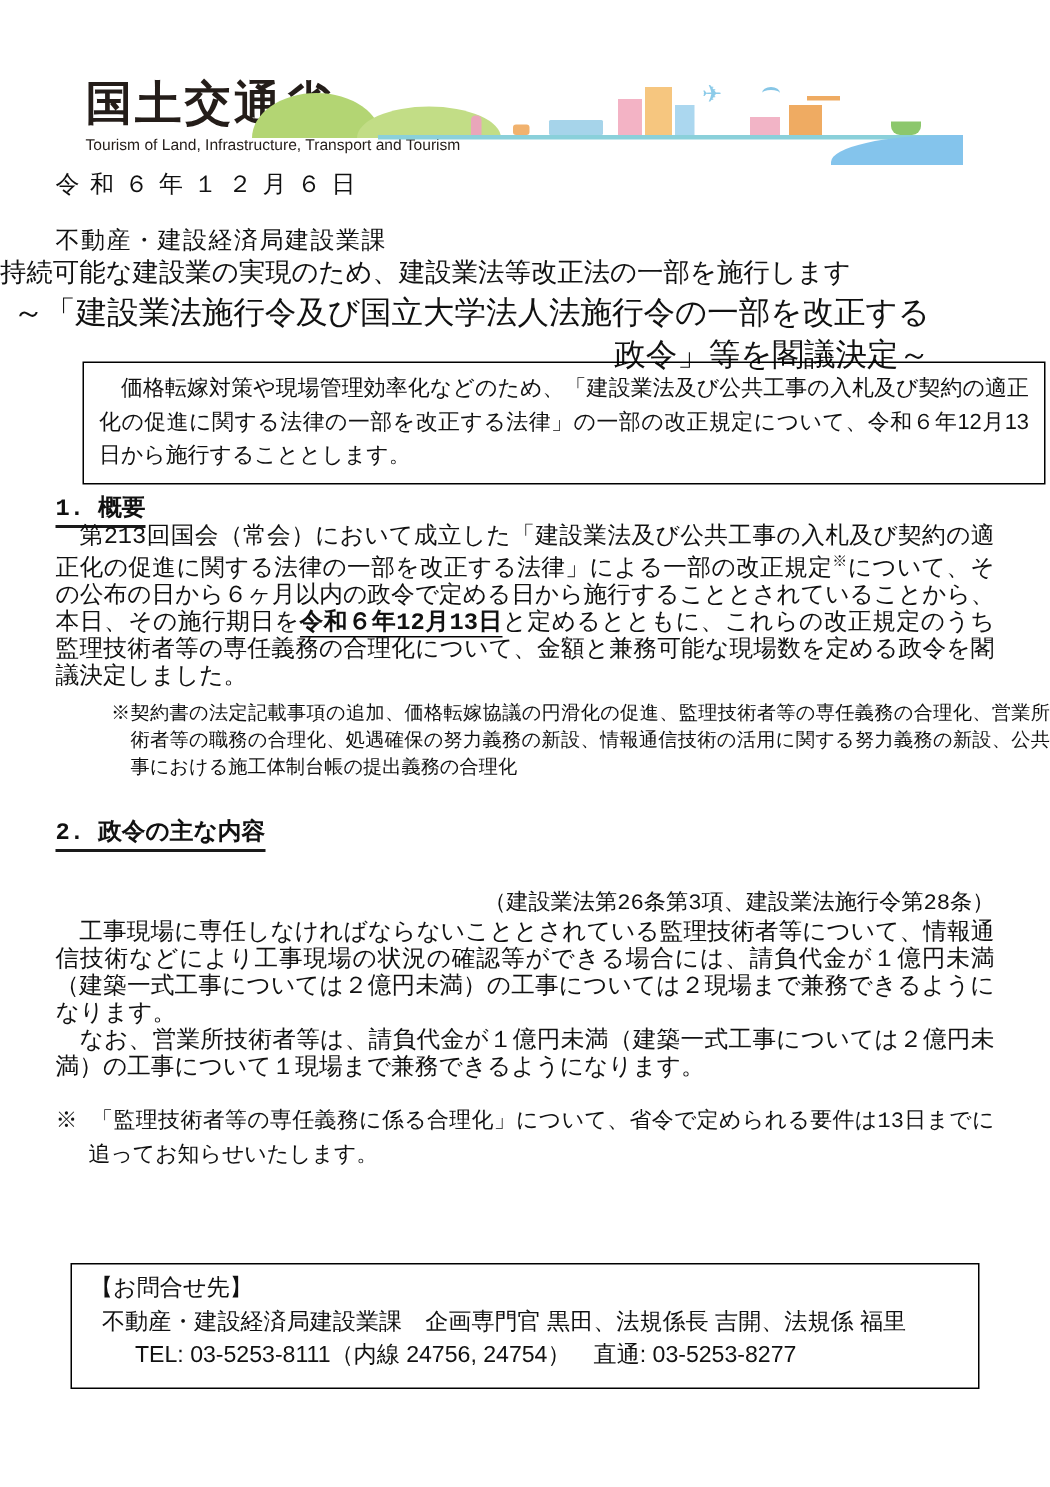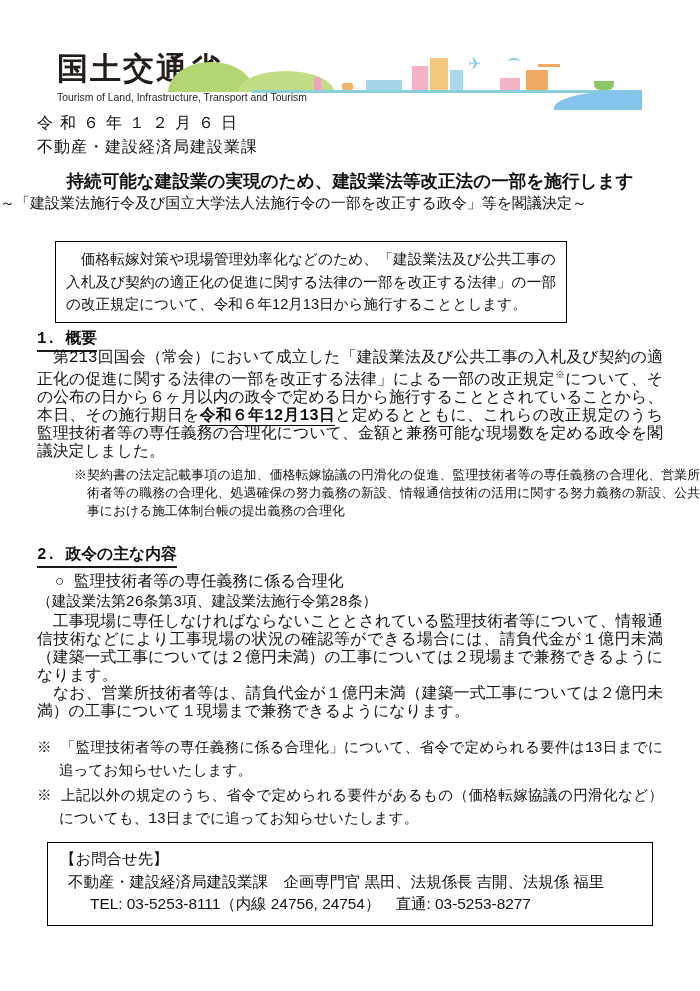--- a/index.html
+++ b/index.html
@@ -27,40 +27,40 @@
   .bird{left:348px;top:4px;width:12px;height:6px;border-top:2px solid #86c6e6;border-radius:50%;}
   .flats{left:340px;top:24px;width:20px;height:12px;background:#f2b4c6;}
   .crane-arm{left:378px;top:10px;width:22px;height:3px;background:#efab62;}
   .factory{left:366px;top:16px;width:22px;height:20px;background:#efab62;}
   .water{left:394px;top:36px;width:88px;height:20px;background:#84c4ec;border-top-left-radius:80px 18px;}
   .boat{left:434px;top:27px;width:20px;height:9px;background:#8cc76c;border-radius:0 0 6px 6px;}
 
   
   .meta{position:absolute;left:37px;top:113px;width:626px;}
   .date{font-size:16px;letter-spacing:7px;}
-  .dept{font-size:16px;letter-spacing:1px;margin-top:3px;}
+  .dept{font-size:16px;letter-spacing:1px;margin-top:16px;}
 
-  .title{position:absolute;left:0;top:169px;width:700px;text-align:center;
-         font-size:17.6px;font-weight:bold;}
-  .subtitle{position:absolute;left:0;top:194px;width:620px;text-align:left;font-size:15px;}
+  .title{position:absolute;left:0;top:169px;width:700px;
+         font-size:17.6px;font-weight:normal;}
+  .subtitle{position:absolute;left:0;top:194px;width:620px;text-align:right;font-size:21px;}
 
   
-  .summary-box{position:absolute;left:55px;top:241px;width:512px;box-sizing:border-box;
+  .summary-box{position:absolute;left:55px;top:241px;width:642px;box-sizing:border-box;
                border:1.5px solid #000;padding:6px 10px;font-size:14.6px;line-height:22.5px;
                text-align:justify;}
   .block{position:absolute;left:37px;width:626px;font-family:Liberation Mono, monospace;}
   .sec-heading{font-size:15.8px;font-weight:bold;}
   .sec-heading span{display:inline-block;border-bottom:2px solid #1a1a1a;padding-bottom:1px;}
   .body-p{margin:0;font-size:15.8px;line-height:18px;text-align:justify;}
   .date-bold{font-weight:bold;border-bottom:1.5px solid #000;}
   .sup{font-size:10px;vertical-align:super;}
   .small-note{font-size:12.8px;line-height:18.2px;margin-left:37px;padding-left:13px;text-indent:-13px;
               text-align:justify;}
   .item-line{font-size:15.8px;margin-left:18px;}
-  .legal-ref{font-size:14.8px;text-align:left;padding-right:34px;}
+  .legal-ref{font-size:14.8px;text-align:right;padding-right:34px;}
   .big-note{font-size:14.6px;line-height:23px;padding-left:22px;text-indent:-22px;text-align:justify;margin:0 0 2px 0;}
 
   .contact-box{position:absolute;left:47px;top:842px;width:606px;box-sizing:border-box;
                border:1.5px solid #000;padding:5px 12px 9px 12px;font-size:15.4px;line-height:22.5px;}
   .contact-line1{padding-left:8px;}
   .contact-line2{padding-left:30px;}
 </style>
 </head>
 <body>
 
@@ -109,29 +109,27 @@
   <div class="block" style="top:349px;">
     <p class="body-p">
       <span>　第213回国会（常会）において成立した「建設業法及び公共工事の入札及び契約の適正化の促進に関する法律の一部を改正する法律」による一部の改正規定</span><span class="sup">※</span><span>について、その公布の日から６ヶ月以内の政令で定める日から施行することとされていることから、本日、その施行期日を</span><span class="date-bold">令和６年12月13日</span><span>と定めるとともに、これらの改正規定のうち監理技術者等の専任義務の合理化について、金額と兼務可能な現場数を定める政令を閣議決定しました。</span>
     </p>
   </div>
   <div class="block small-note" style="top:467px;">※契約書の法定記載事項の追加、価格転嫁協議の円滑化の促進、監理技術者等の専任義務の合理化、営業所技術者等の職務の合理化、処遇確保の努力義務の新設、情報通信技術の活用に関する努力義務の新設、公共工事における施工体制台帳の提出義務の合理化</div>
 
   <div class="block sec-heading" style="top:544px;">
     <span>2. 政令の主な内容</span>
   </div>
-  <div class="block item-line" style="top:571px;">○ 監理技術者等の専任義務に係る合理化</div>
   <div class="block legal-ref" style="top:592px;">（建設業法第26条第3項、建設業法施行令第28条）</div>
   <div class="block" style="top:613px;">
     <p class="body-p">　工事現場に専任しなければならないこととされている監理技術者等について、情報通信技術などにより工事現場の状況の確認等ができる場合には、請負代金が１億円未満（建築一式工事については２億円未満）の工事については２現場まで兼務できるようになります。</p>
     <p class="body-p">　なお、営業所技術者等は、請負代金が１億円未満（建築一式工事については２億円未満）の工事について１現場まで兼務できるようになります。</p>
   </div>
   <div class="block" style="top:737px;">
     <p class="big-note">※ 「監理技術者等の専任義務に係る合理化」について、省令で定められる要件は13日までに追ってお知らせいたします。</p>
-    <p class="big-note">※ 上記以外の規定のうち、省令で定められる要件があるもの（価格転嫁協議の円滑化など）についても、13日までに追ってお知らせいたします。</p>
   </div>
 
   <div class="contact-box">
     <div>【お問合せ先】</div>
     <div class="contact-line1">不動産・建設経済局建設業課　企画専門官 黒田、法規係長 吉開、法規係 福里</div>
     <div class="contact-line2">TEL: 03-5253-8111（内線 24756, 24754）　直通: 03-5253-8277</div>
   </div>
 
 </div>
 

